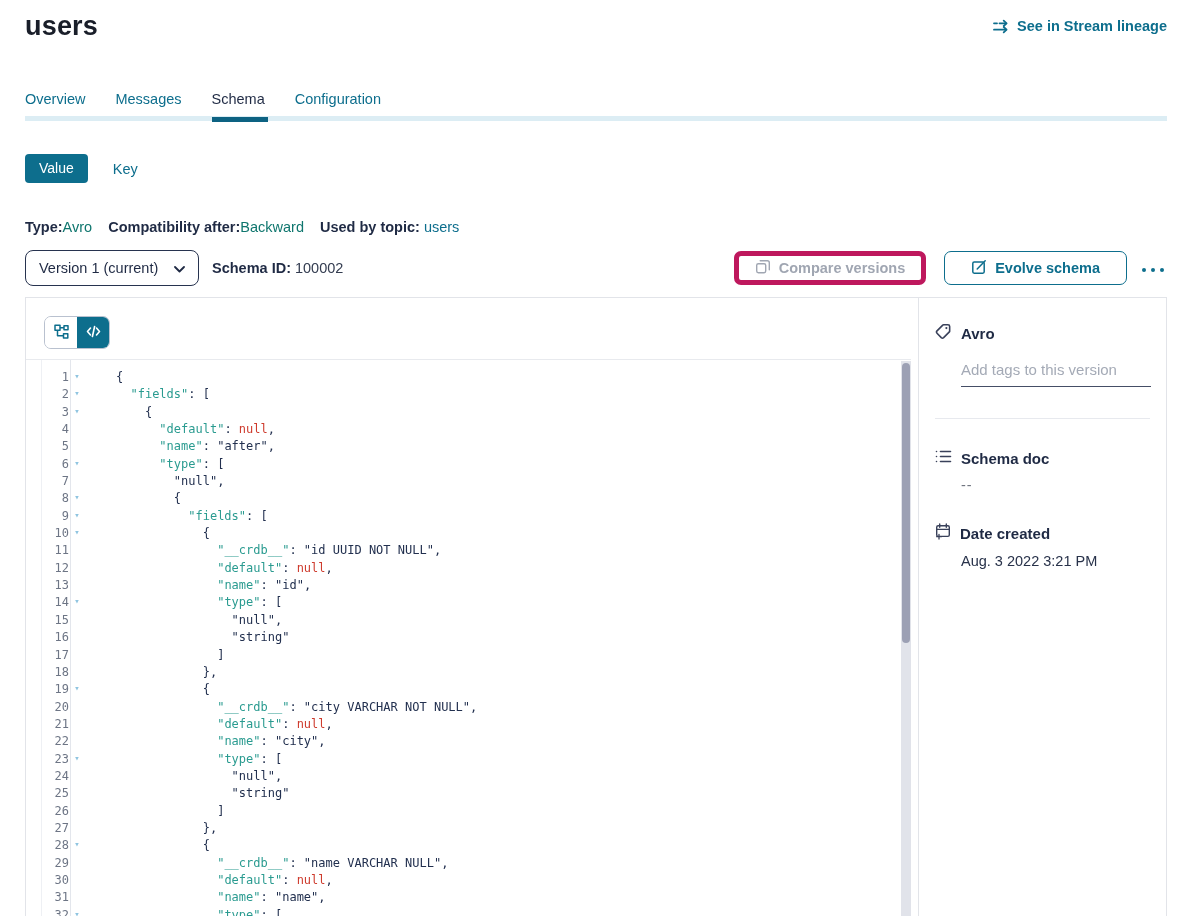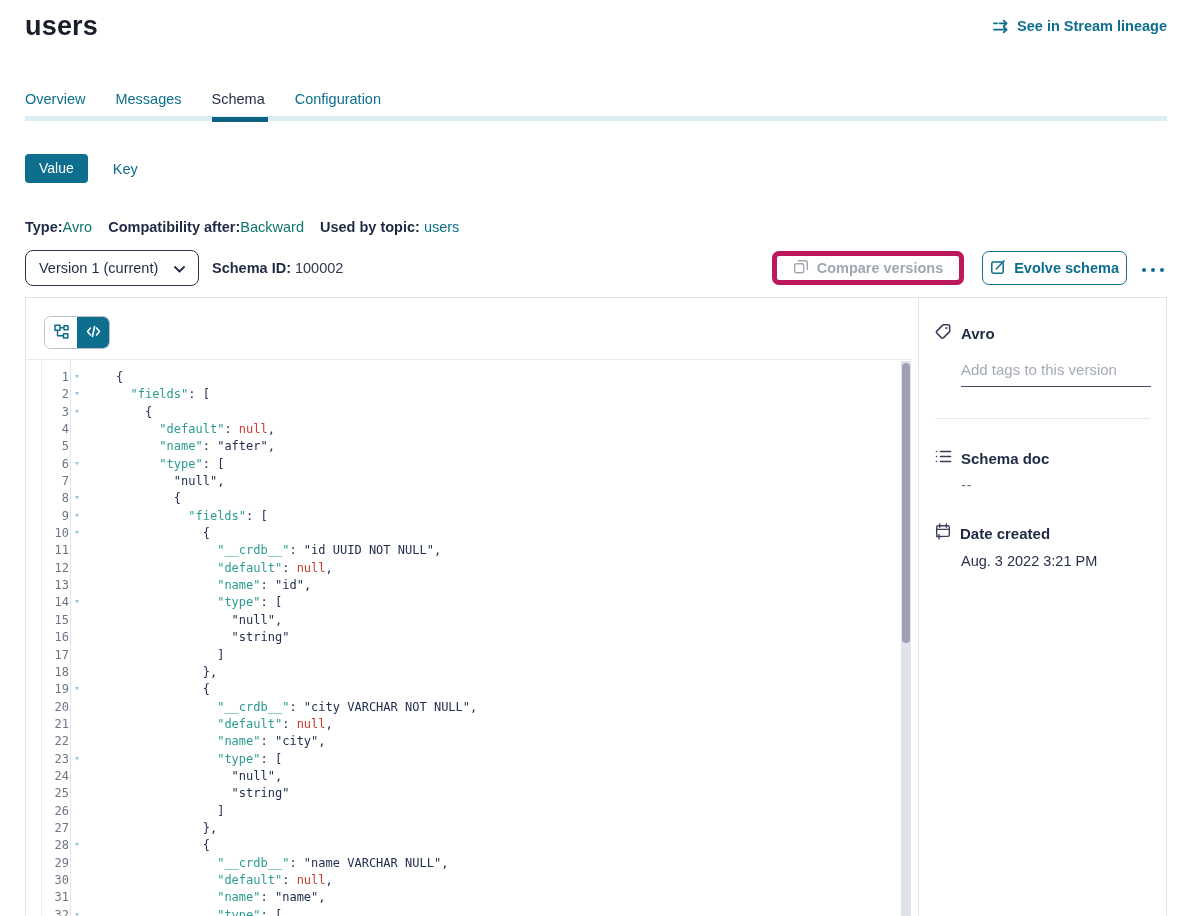--- a/index.html
+++ b/index.html
@@ -44,21 +44,21 @@
   .version-select { width:174px; height:36px; border:1.5px solid #27334f; border-radius:8px;
     display:flex; align-items:center; justify-content:space-between; padding:0 13px;
     font-size:14.5px; color:#1f2a44; background:#fff; cursor:pointer; }
   .schema-id { margin-left:13px; font-size:14.5px; }
   .schema-id .val { margin-left:4px; color:#333c50; }
   .vr-spacer { flex:1; }
   .btn { height:34px; display:flex; align-items:center; gap:8px; border-radius:7px;
     font-size:14.5px; font-weight:600; background:#fff; cursor:pointer;
     font-family:"Liberation Sans", sans-serif; }
   .btn-compare { padding:8px 16px; border:5px solid #be185d; color:var(--textGray); }
-  .btn-evolve { margin-left:18px; padding:0 7px; border:1.5px solid var(--accent); color:var(--accent); }
+  .btn-evolve { margin-left:18px; padding:0 26px; border:1.5px solid var(--accent); color:var(--accent); }
   .more-btn { margin-left:12px; border:none; background:none; color:var(--accent); cursor:pointer;
     padding:4px 2px; display:flex; align-items:center; }
 
   
   .card { margin-top:11px; height:646px; border:1px solid var(--border); display:flex; }
   .editor-pane { flex:1; min-width:0; border-right:1px solid var(--border); display:flex; flex-direction:column; }
   .editor-toolbar { padding:18px 0 10px 18px; }
   .view-toggle { display:inline-flex; border:1px solid #b9c1cf; border-radius:7px; overflow:hidden; height:33px; }
   .vt-btn { width:32px; display:flex; align-items:center; justify-content:center; border:none; cursor:pointer; }
   .vt-btn.tree { background:#fff; color:var(--accent); }

